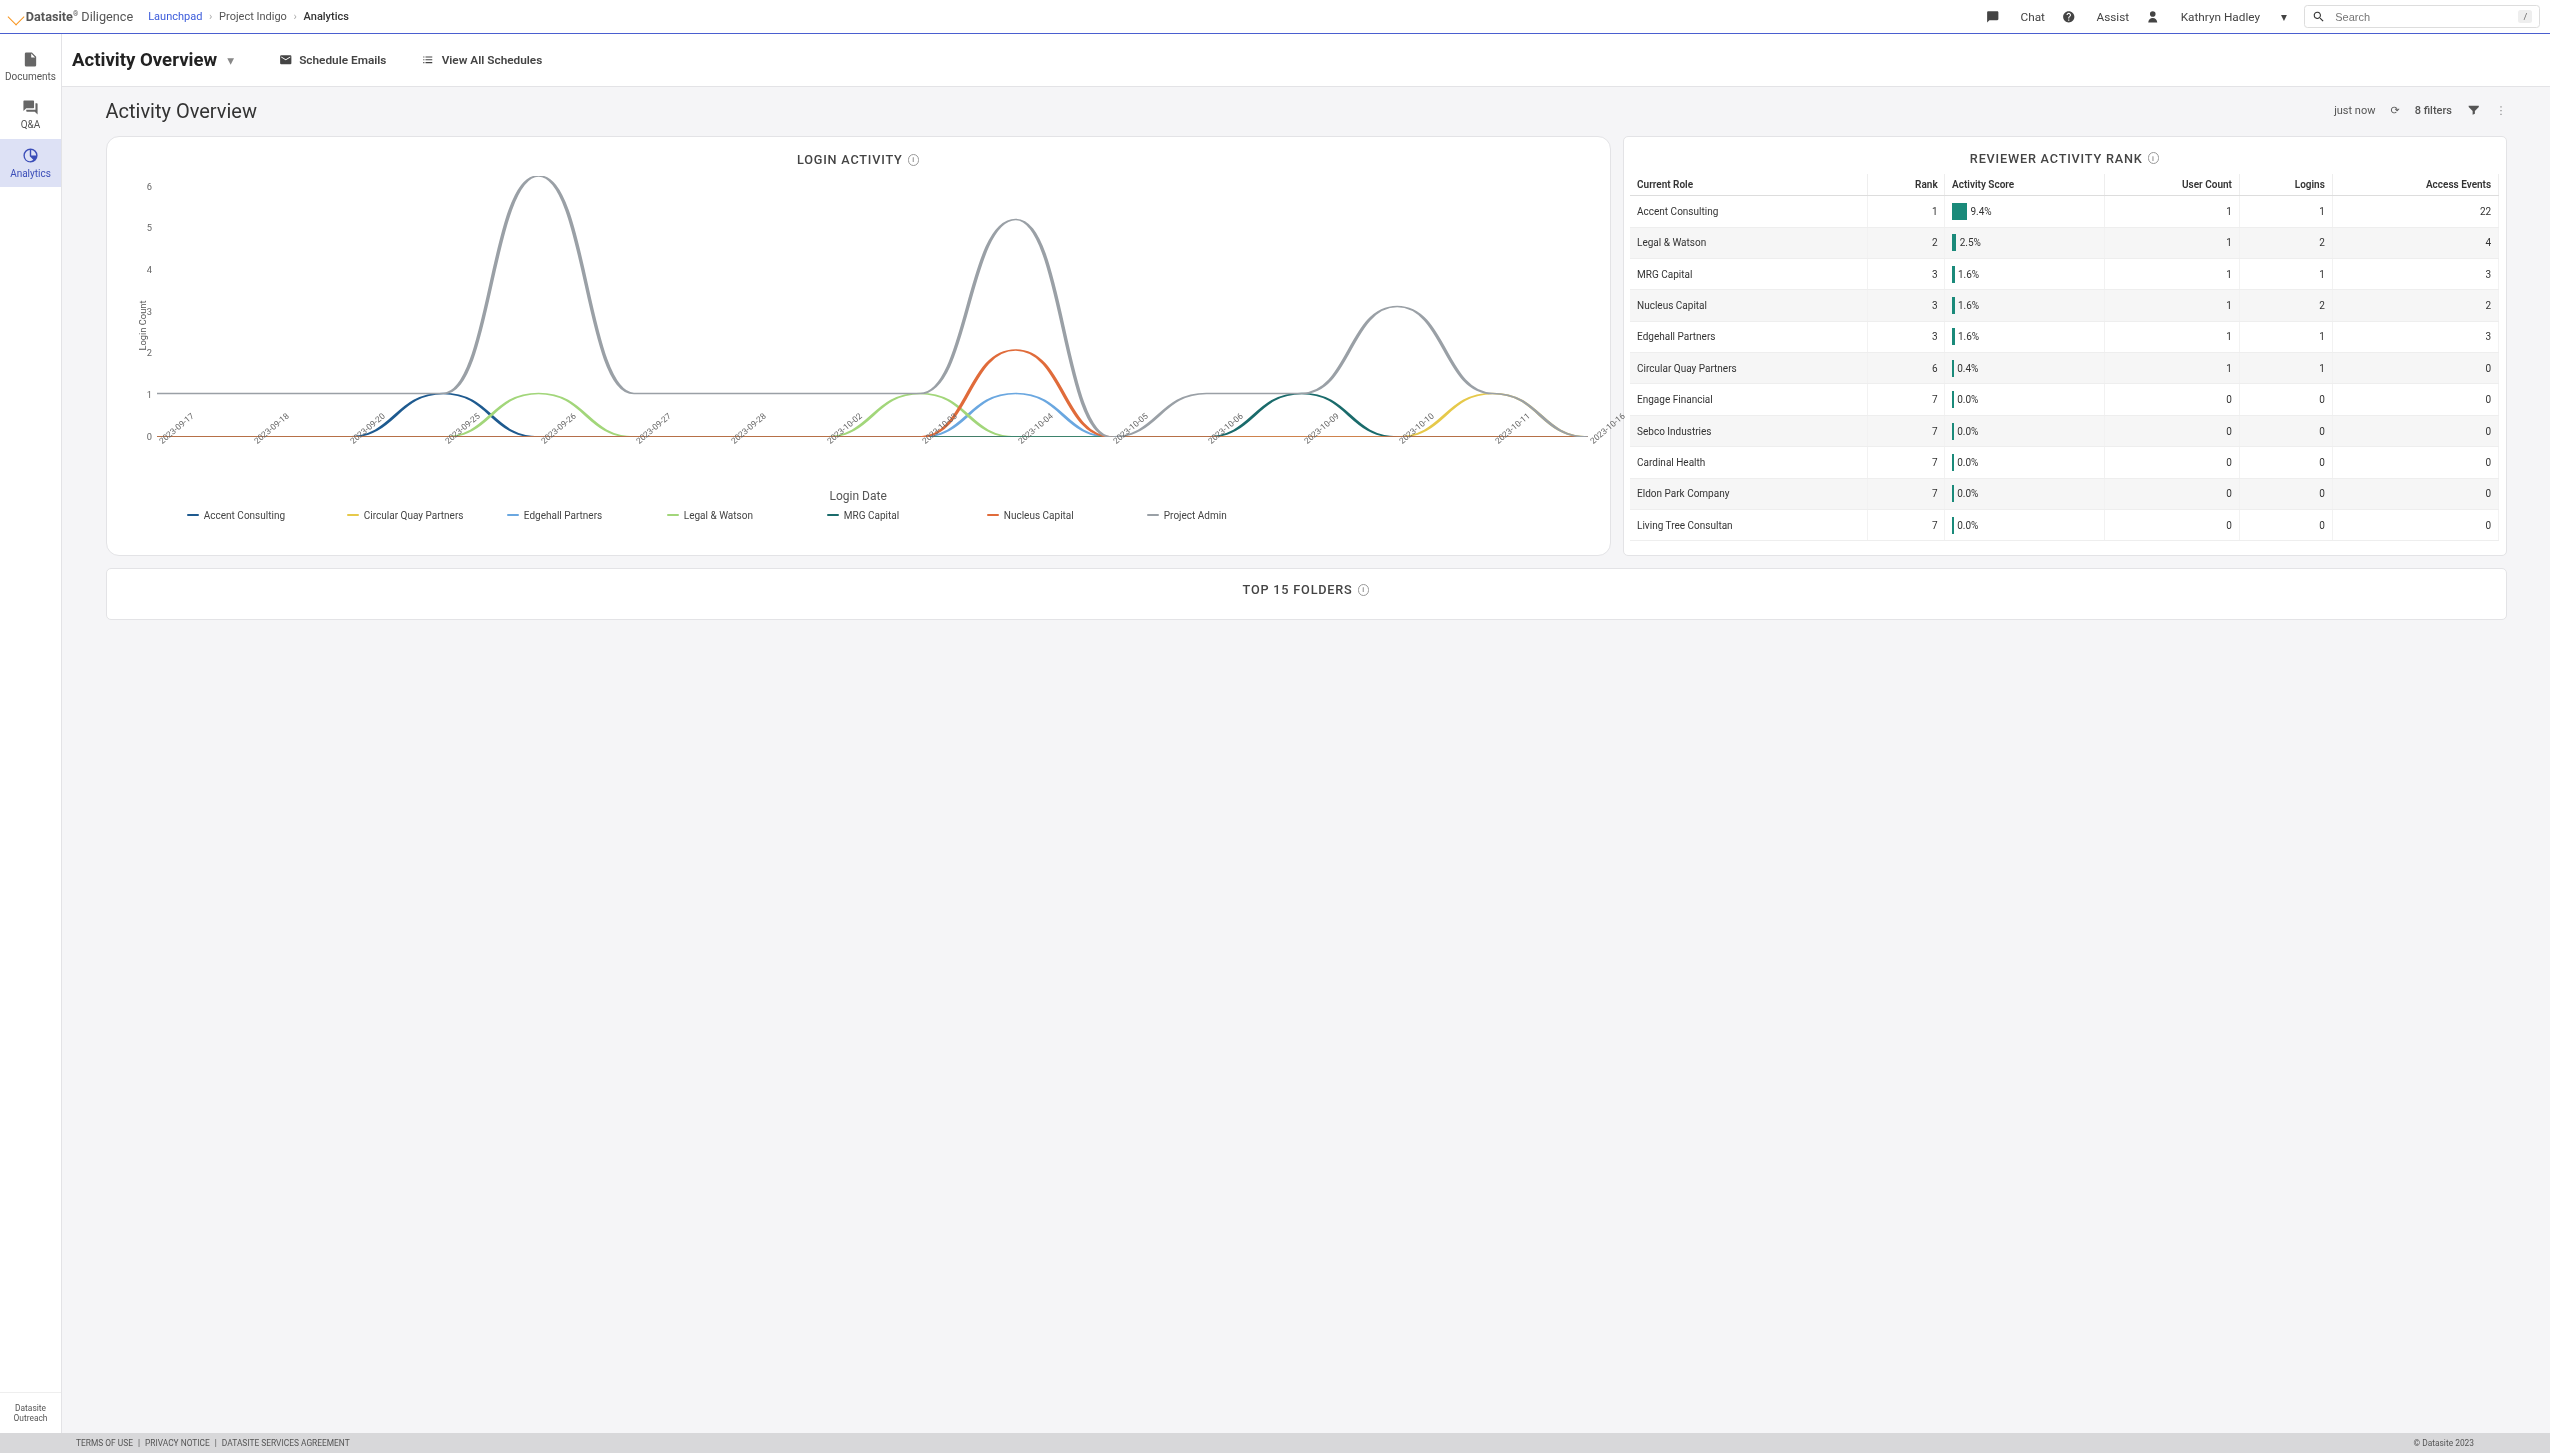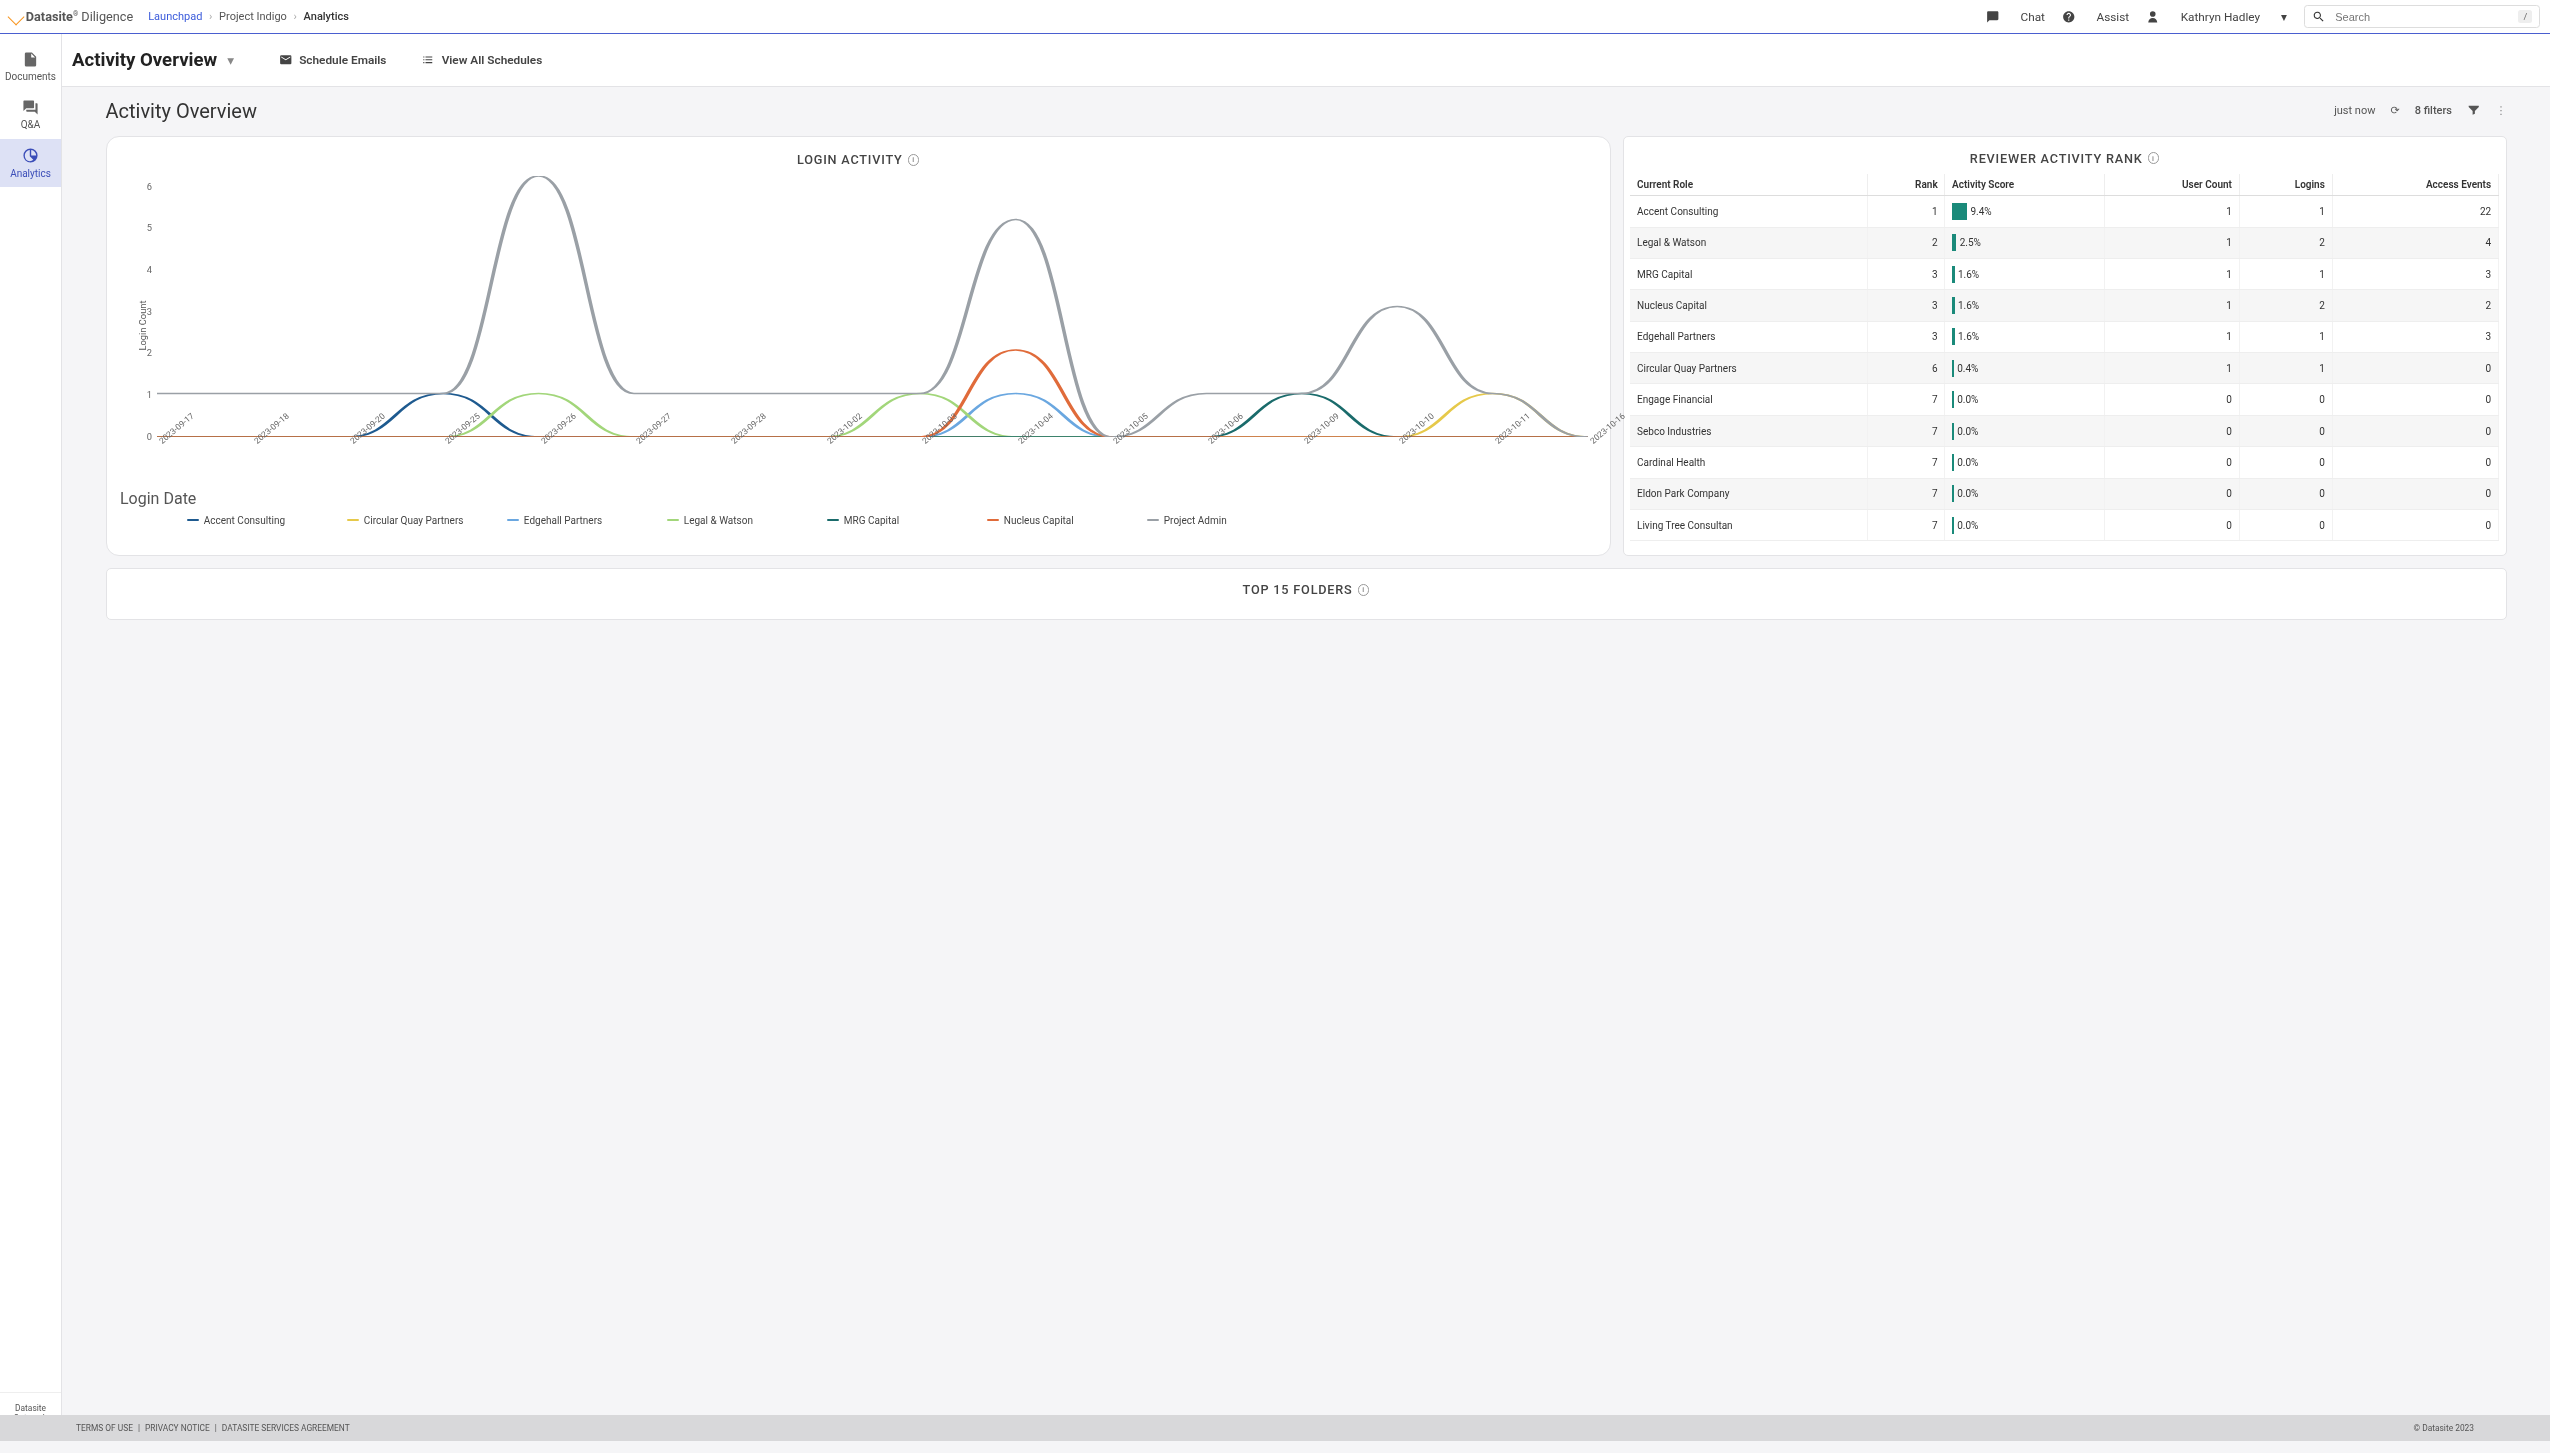--- a/index.html
+++ b/index.html
@@ -37,38 +37,38 @@
 .panels { display: flex; gap: 11.8px; padding: 0 30px; }
 .card { background: #fff; border: 0.8px solid #e3e3e6; border-radius: 5px; }
 .chart-card { flex: 1.7; padding: 15px 13.5px; border-radius: 13px; }
 .table-card { flex: 1; padding: 13.5px 6.7px; display: flex; flex-direction: column; }
 .card-title { text-align: center; font-size: 12.7px; font-weight: 500; letter-spacing: 0.8px; color: #444; margin-bottom: 8.4px; display: flex; justify-content: center; gap: 5px; align-items: center; }
 .info-icon { width: 11.8px; height: 11.8px; border: 0.8px solid #999; border-radius: 50%; display: inline-flex; align-items: center; justify-content: center; font-size: 7.6px; color: #888; cursor: pointer; }
 .chart-area { position: relative; height: 320px; padding-left: 34px; padding-bottom: 59px; }
 .y-axis { position: absolute; left: 22px; top: 0; bottom: 59px; display: flex; flex-direction: column; justify-content: space-between; }
 .y-axis span { font-size: 9.3px; color: #666; text-align: right; width: 10px; transform: translateY(5px); }
 .y-label { position: absolute; left: -1.7px; top: 45%; transform: rotate(-90deg); font-size: 9.3px; color: #555; }
-.x-label { font-size: 16px; color: #555; margin-top: -6.7px; }
+.x-label { text-align: center; font-size: 12px; color: #555; margin-top: -6.7px; }
 .plot { position: absolute; left: 37px; right: 8.4px; top: 0; bottom: 59px; }
 .plot svg { width: 100%; height: 100%; }
 .x-ticks { position: absolute; left: 37px; right: 8.4px; bottom: 6.7px; height: 51px; }
 .x-tick { position: absolute; font-size: 8.4px; color: #666; transform: rotate(-40deg); transform-origin: left top; white-space: nowrap; }
 .legend { display: flex; flex-wrap: wrap; gap: 5px 25px; padding: 6.7px 67px 0; }
 .legend-item { display: flex; align-items: center; gap: 5px; font-size: 10px; color: #444; width: 135px; }
 .legend-swatch { width: 11.8px; height: 2.5px; border-radius: 1.7px; }
 .tbl { width: 100%; border-collapse: collapse; font-size: 10px; }
 .tbl th { text-align: left; padding: 5px 6.7px; border-bottom: 0.8px solid #ddd; border-right: 0.8px solid #eee; font-weight: 600; color: #333; }
 .tbl td { padding: 6.7px 6.7px; border-bottom: 0.8px solid #eee; border-right: 0.8px solid #f2f2f2; color: #333; }
 .tbl tr.alt { background: #f6f6f6; }
 .tbl td.num, .tbl th.num { text-align: right; }
 .score-cell { display: flex; align-items: center; gap: 3.4px; }
 .score-bar { height: 17px; background: #1a8a7a; }
 .table-scroll { overflow-y: auto; max-height: 413px; }
 .folders-card { margin: 11.8px 30px 0; padding: 13.5px; background: #fff; border: 0.8px solid #e3e3e6; border-radius: 5px; }
-.footer { position: fixed; bottom: 12px; left: 0; right: 0; height: 26px; background: #d8d8da; display: flex; align-items: center; padding: 0 76px; font-size: 8.4px; color: #555; }
+.footer { position: fixed; bottom: 0; left: 0; right: 0; height: 20px; background: #d8d8da; display: flex; align-items: center; padding: 0 76px; font-size: 8.4px; color: #555; }
 .footer .sep { margin: 0 5px; }
 .footer .copy { margin-left: auto; }
 .iconsvg { width: 13.5px; height: 13.5px; fill: currentColor; }
 </style>
 </head>
 <body>
 
 <div class="topbar">
   <div class="logo">
     <span class="logo-icon"></span>

